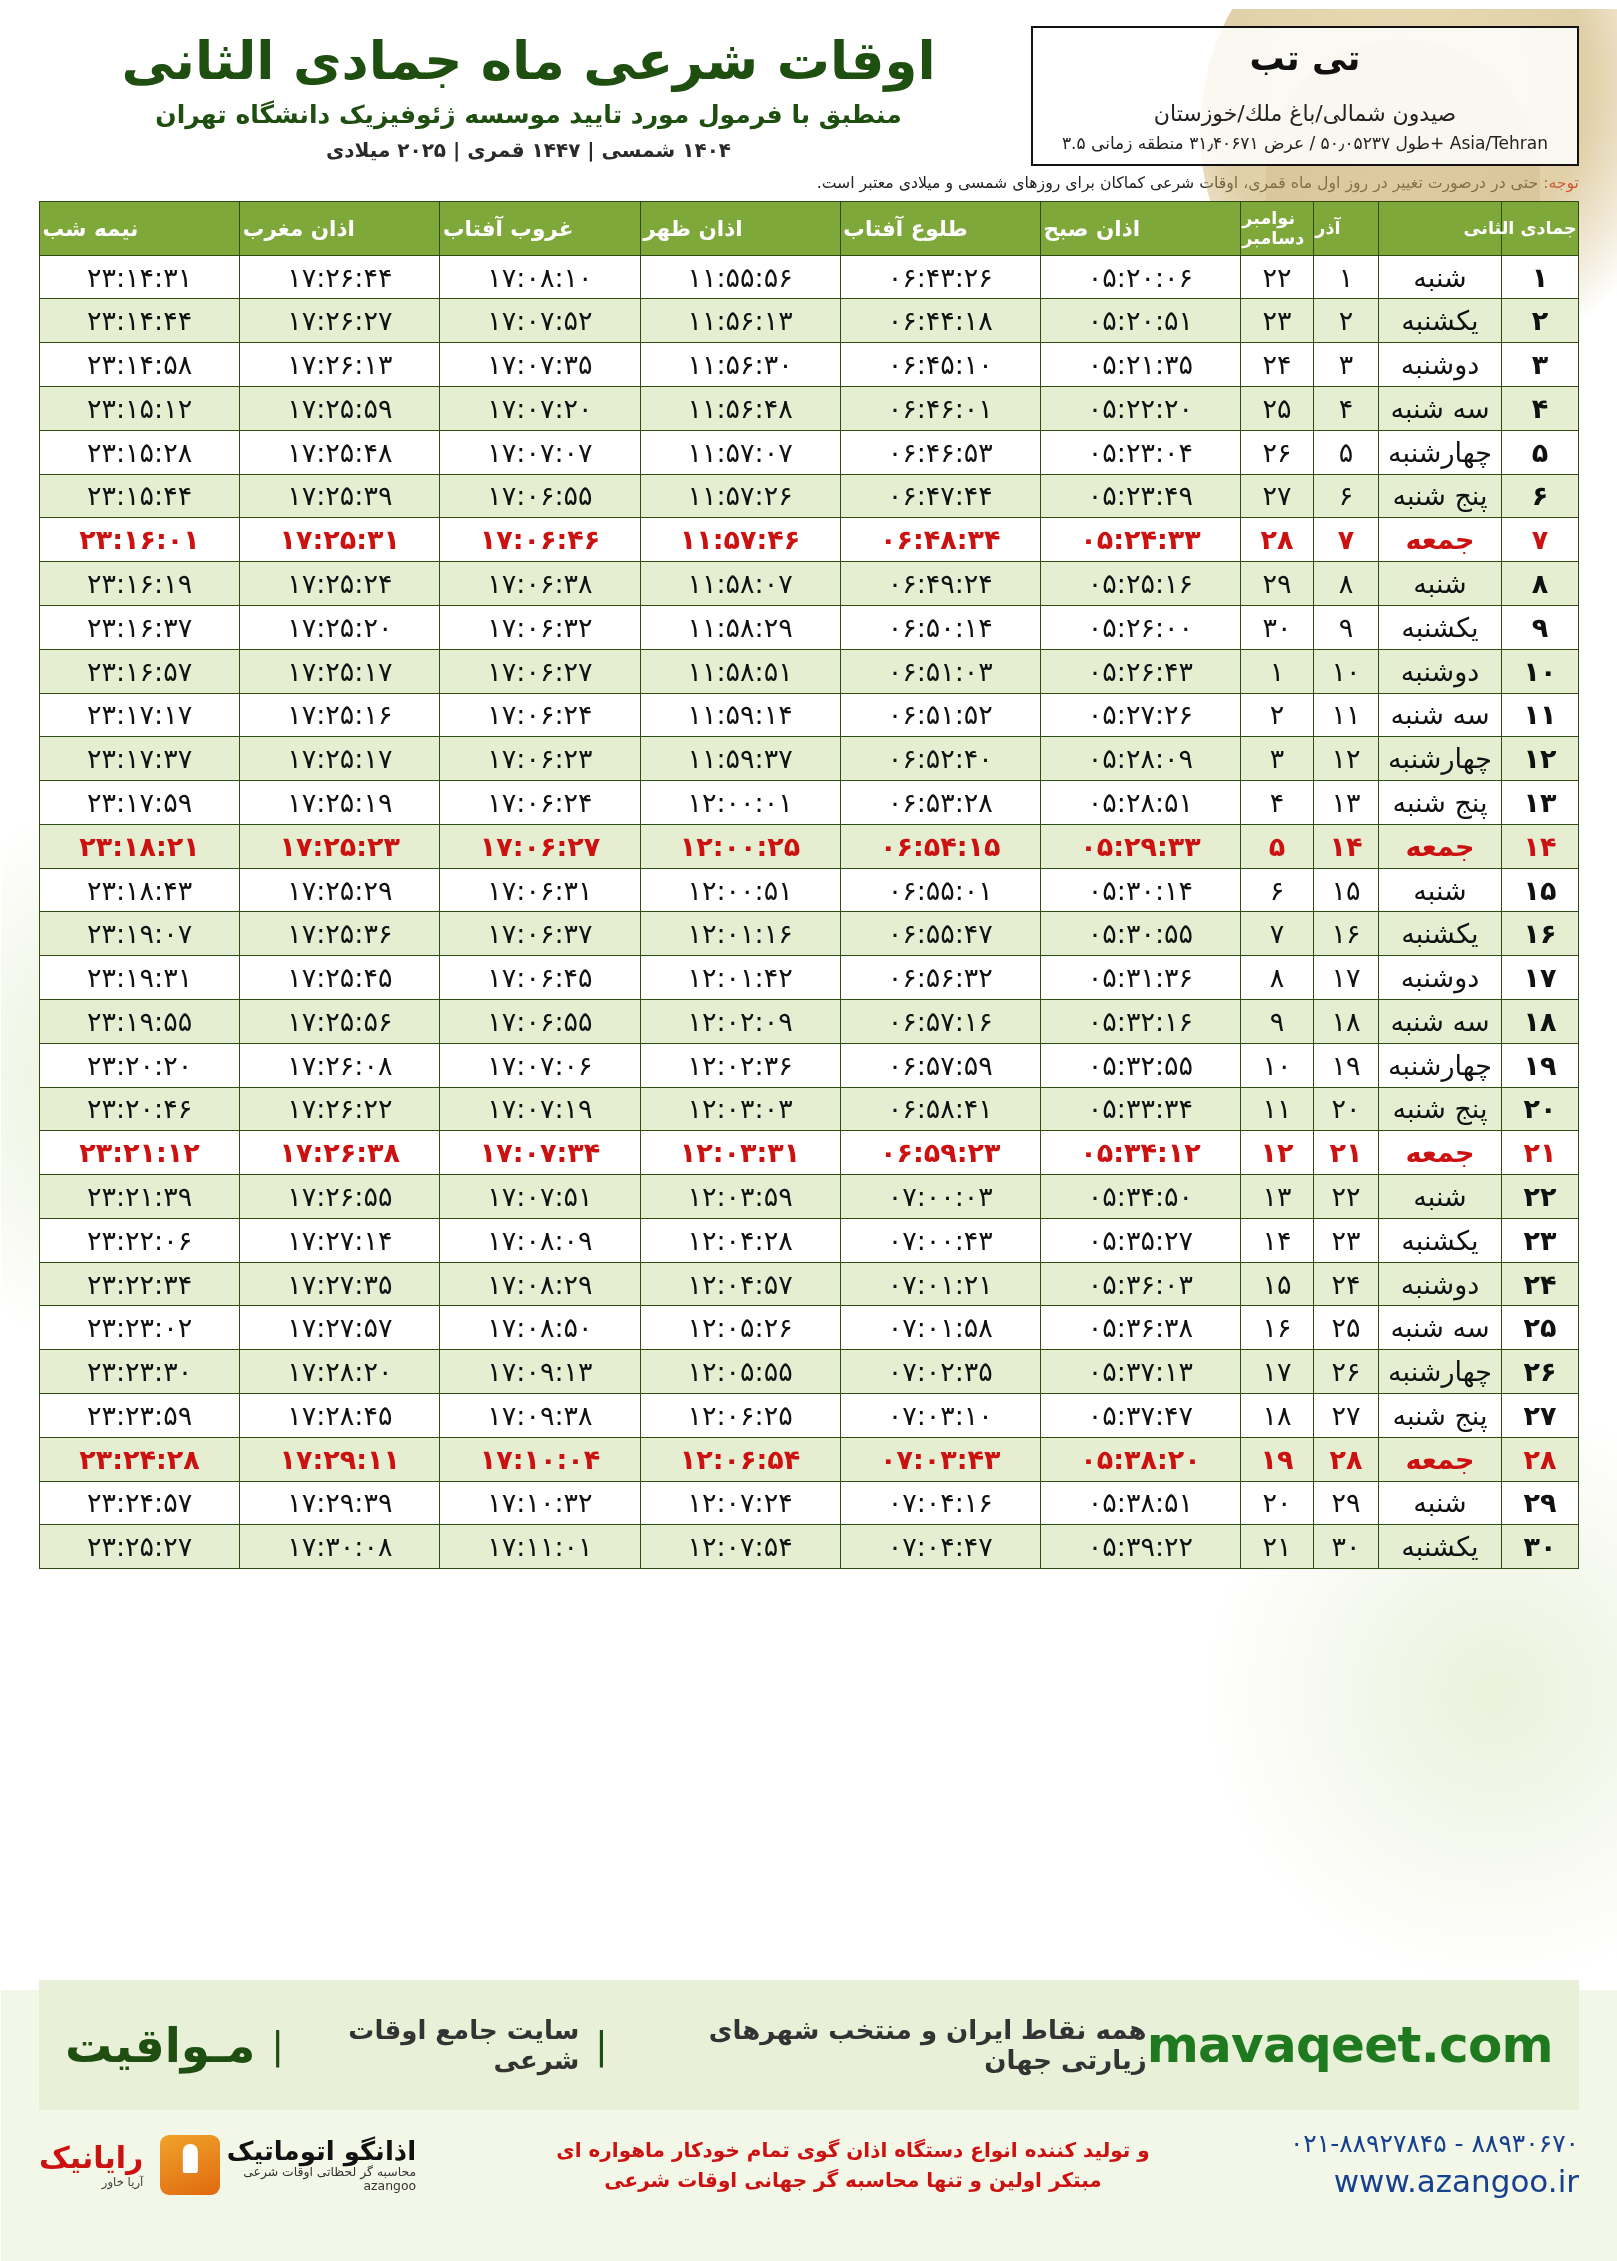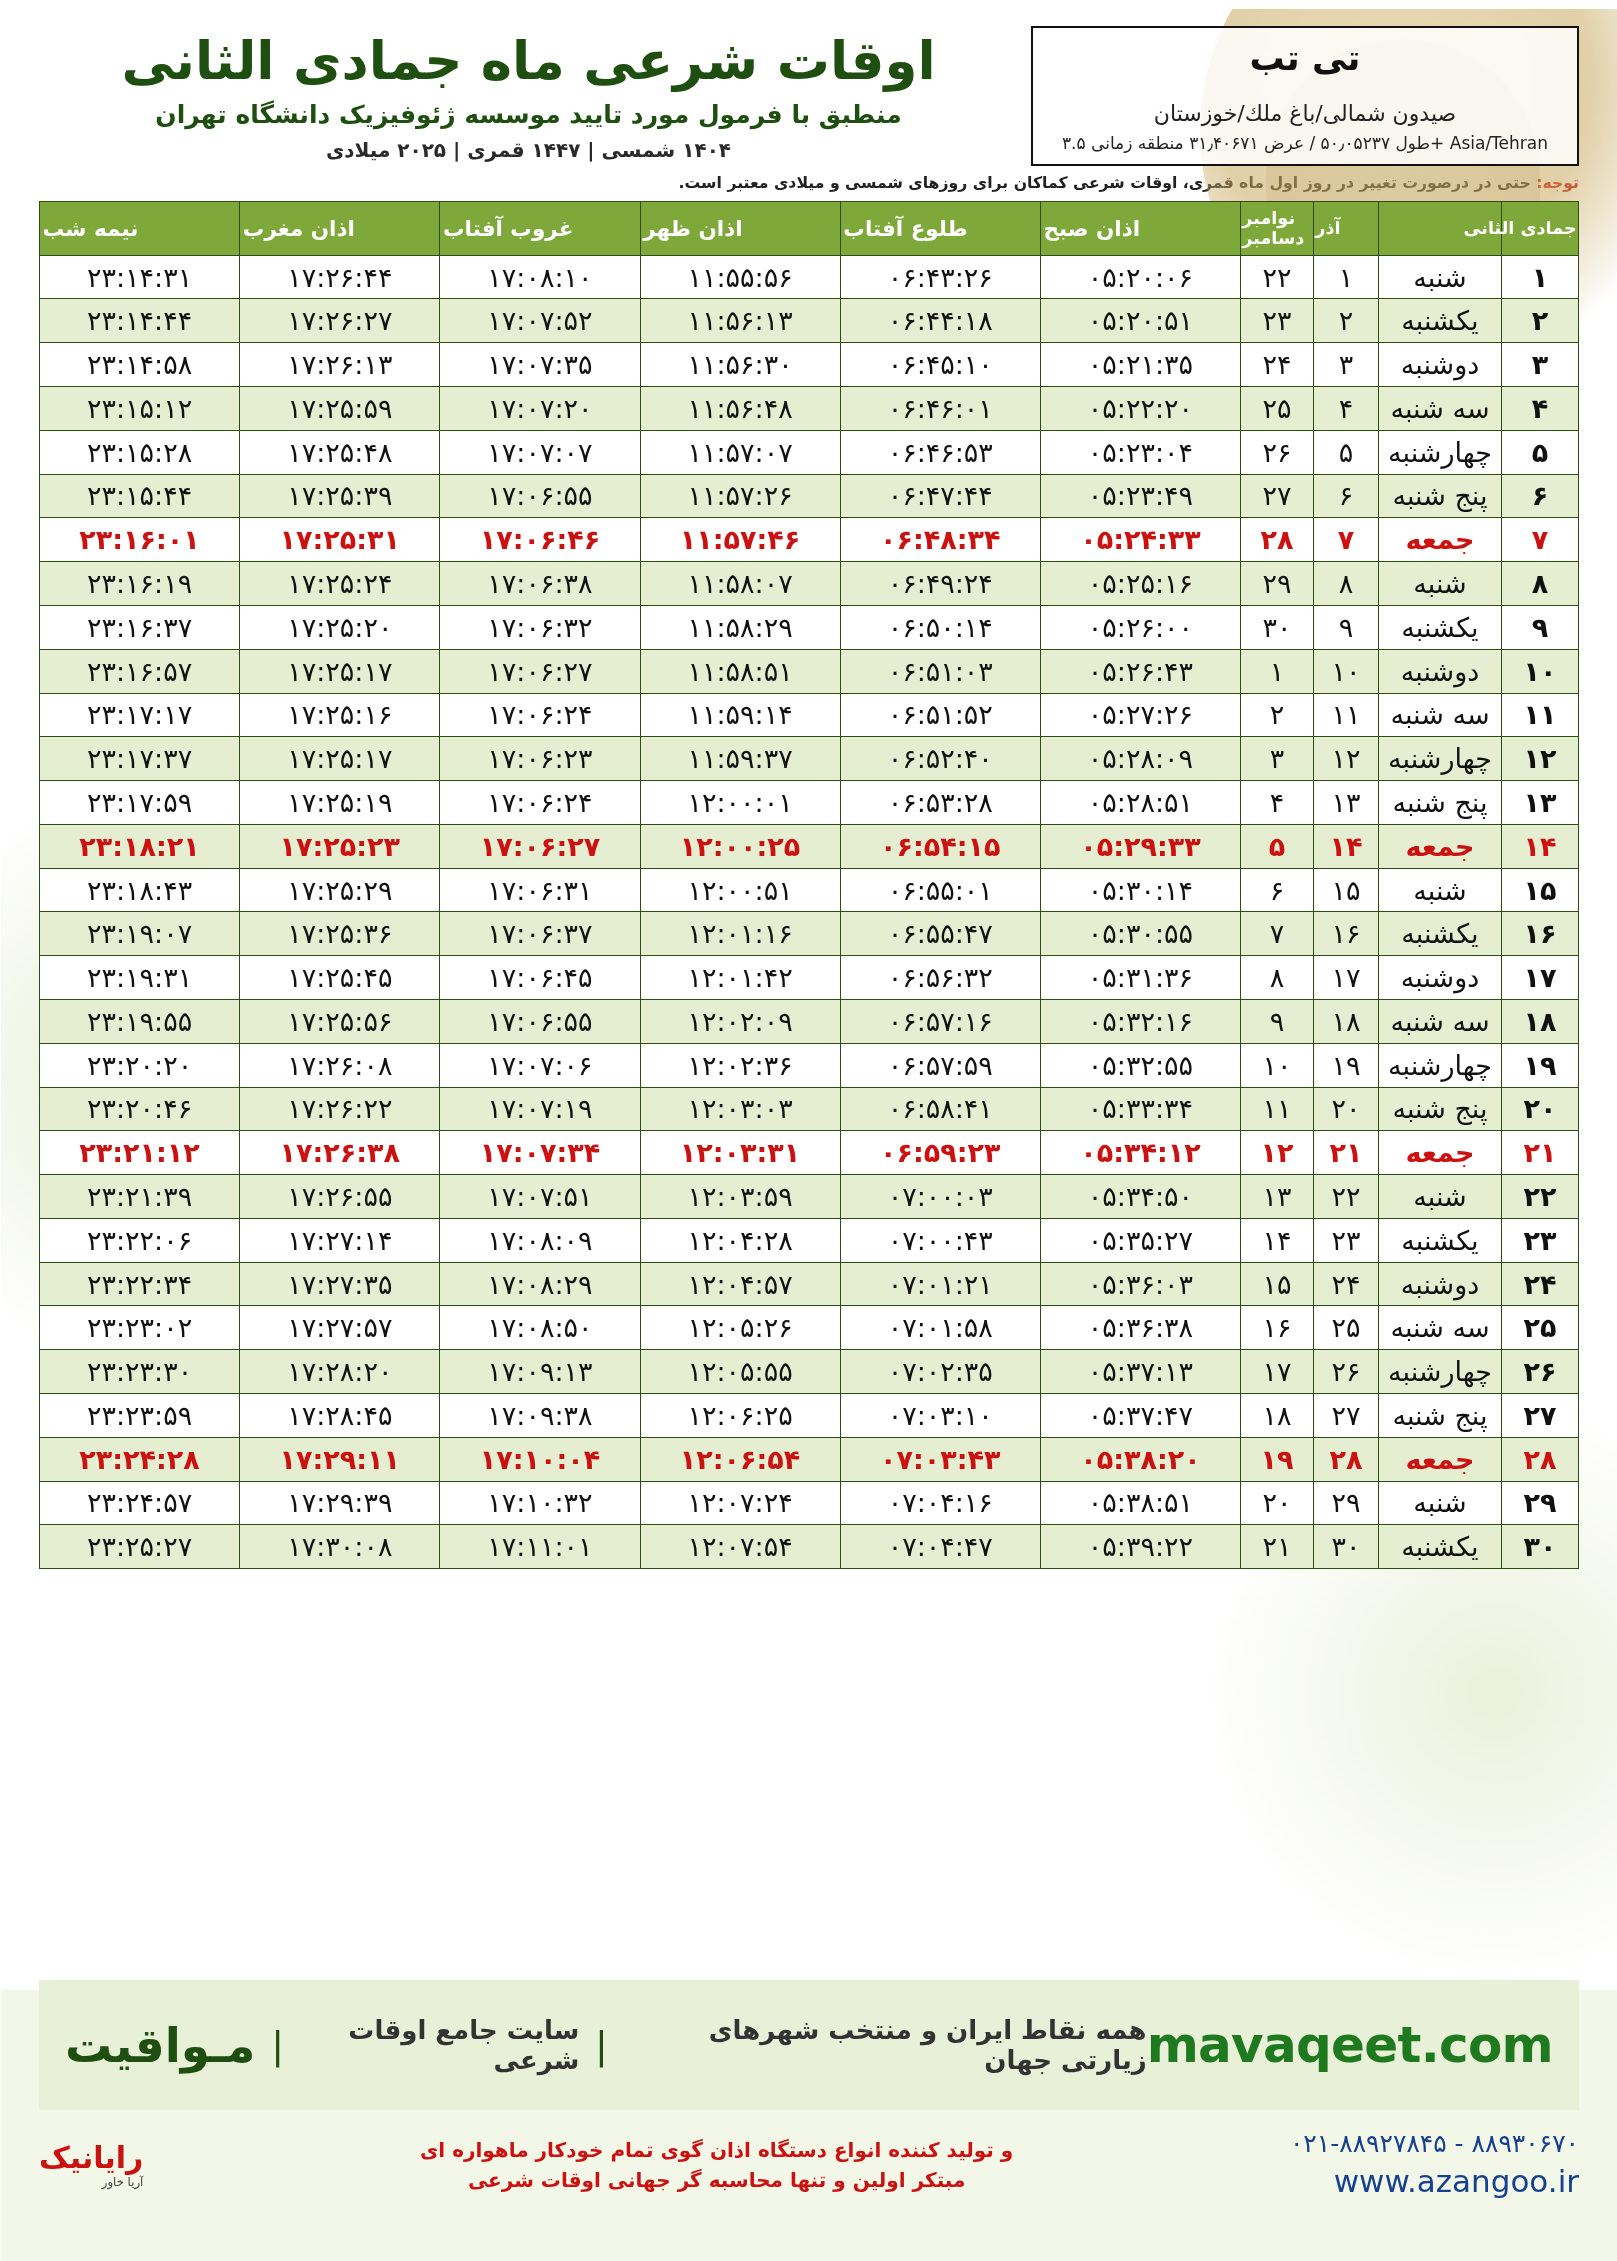--- a/index.html
+++ b/index.html
@@ -96,21 +96,21 @@
     font-size:22px;color:#222;margin-top:22px;
   }
   .loc-coords{
     font-size:17px;color:#222;margin-top:6.5px;direction:ltr;
   }
   .note-line{
     padding:6.5px 39px 0 39px;
     text-align:right;
     font-size:15.7px;
     color:#222;
-    font-weight:bold;
+    font-weight:normal;
   }
   .note-line .note-red{color:#cc1111;}
 
   
   .table-wrap{
     padding:9px 39px 0 39px;
     position:relative;
   }
   table.prayer{
     width:100%;
@@ -664,20 +664,28 @@
         <div>۰۲۱-۸۸۹۲۷۸۴۵ - ۸۸۹۳۰۶۷۰</div>
         <div class="www">www.azangoo.ir</div>
       </div>
 
       <div class="f-mid">
         <div>و تولید کننده انواع دستگاه اذان گوی تمام خودکار ماهواره ای</div>
         <div>مبتکر اولین و تنها محاسبه گر جهانی اوقات شرعی</div>
       </div>
 
       <div class="f-logos">
+        <div class="azan-logo">
+          <div class="azan-text">
+            <span>اذانگو اتوماتیک</span>
+            <span class="sm">محاسبه گر لحظاتی اوقات شرعی</span>
+            <span class="sm">azangoo</span>
+          </div>
+          <div class="azan-mark"></div>
+        </div>
         <div class="logo-box">
           <div>
             <div class="logo-rayanic"><span class="red">رایانیک</span></div>
             <div class="logo-sub">آریا خاور</div>
           </div>
         </div>
       </div>
     </div>
   </div>
 

